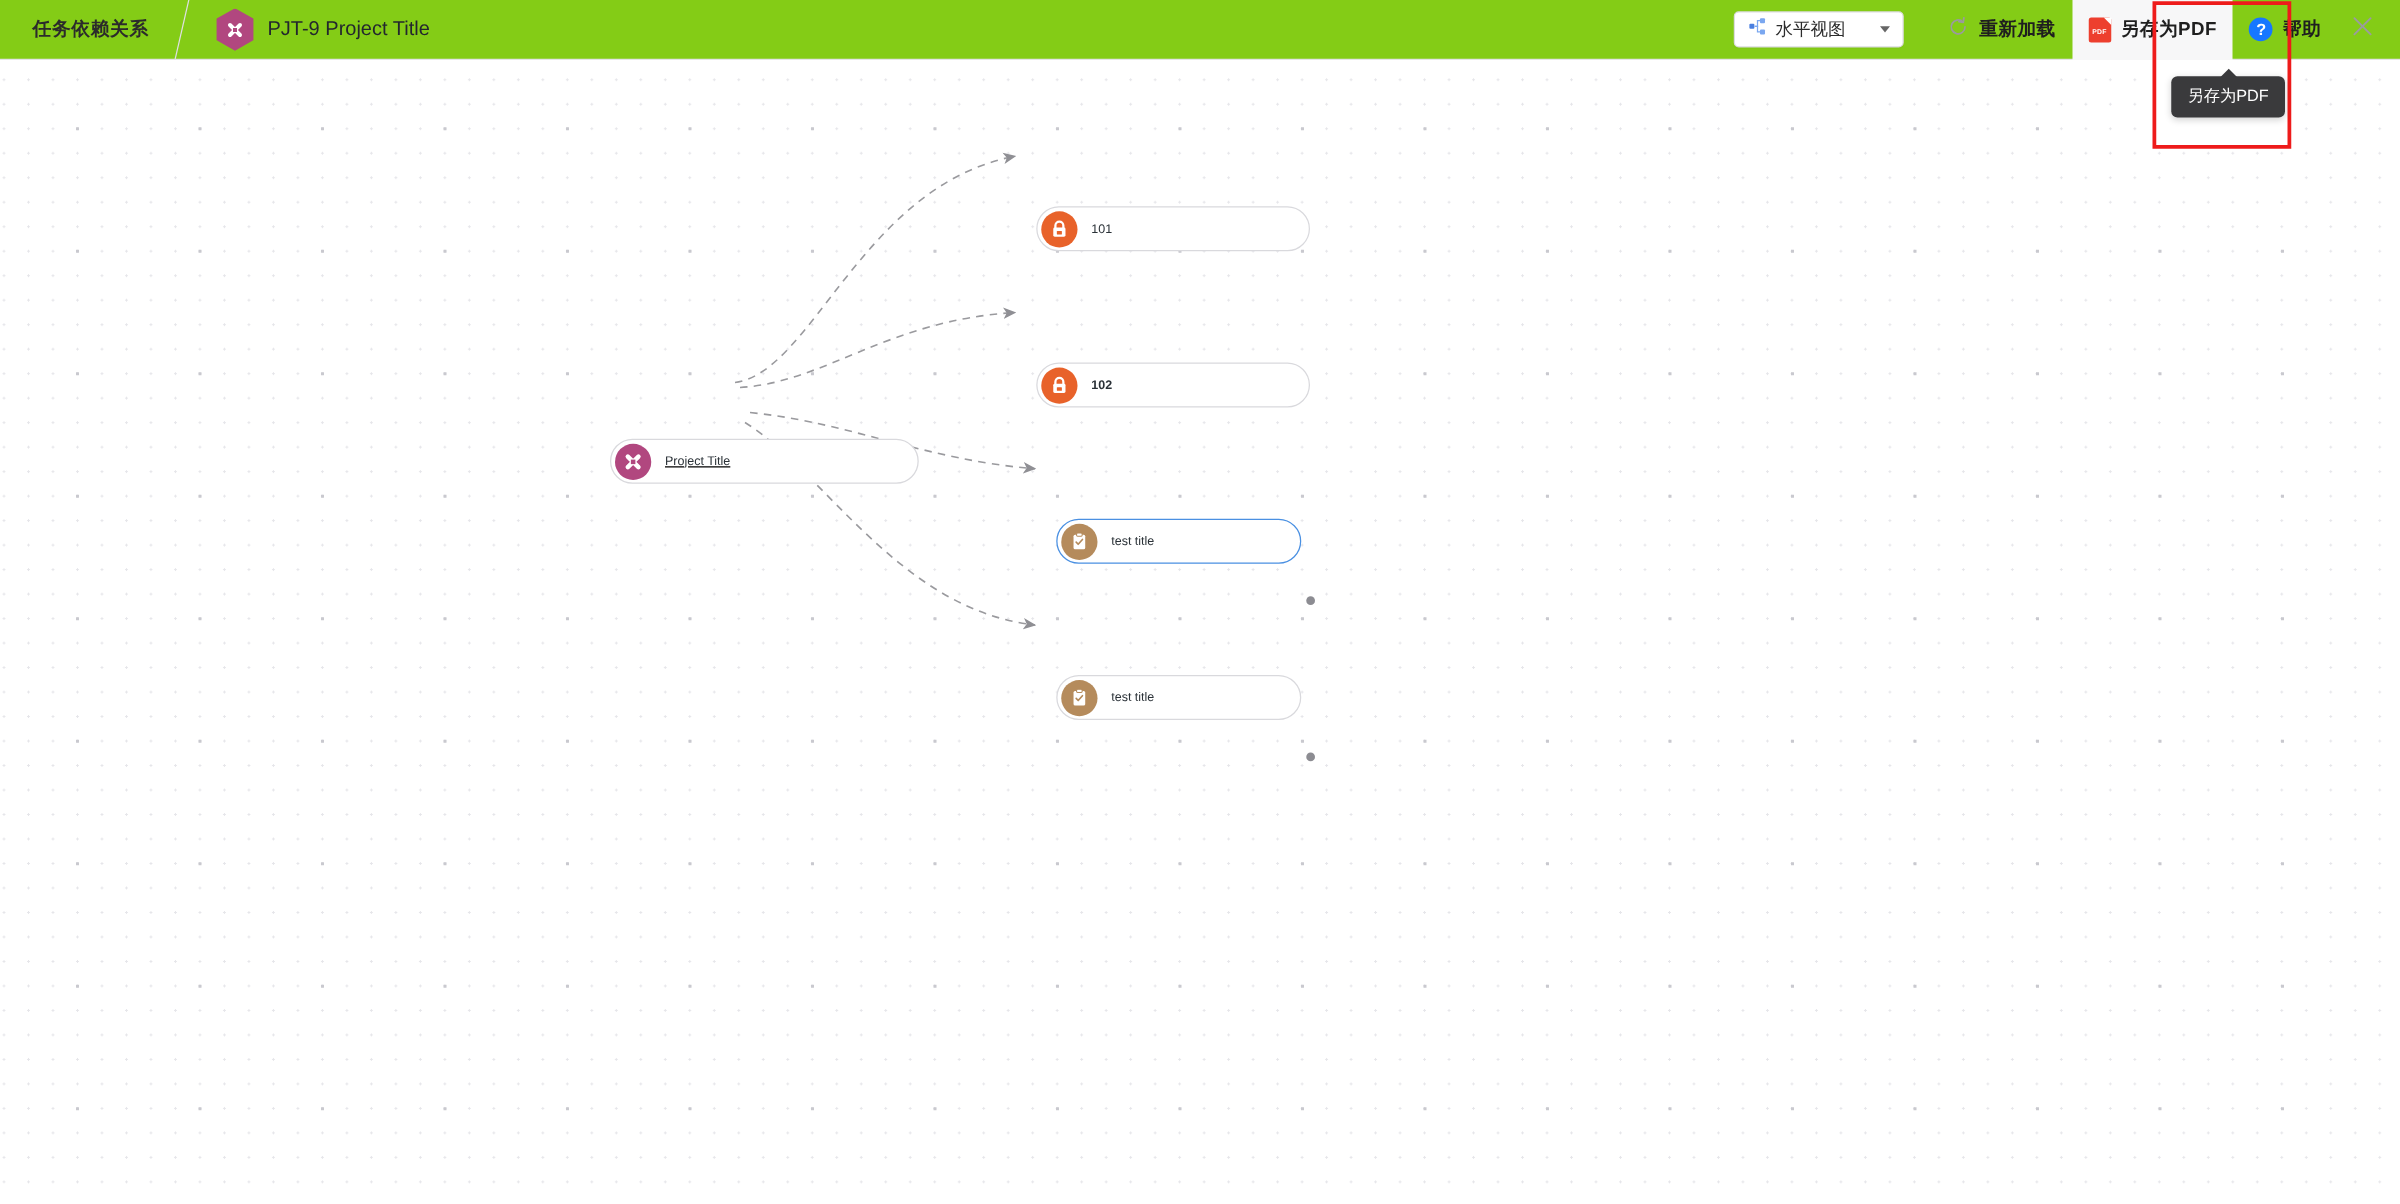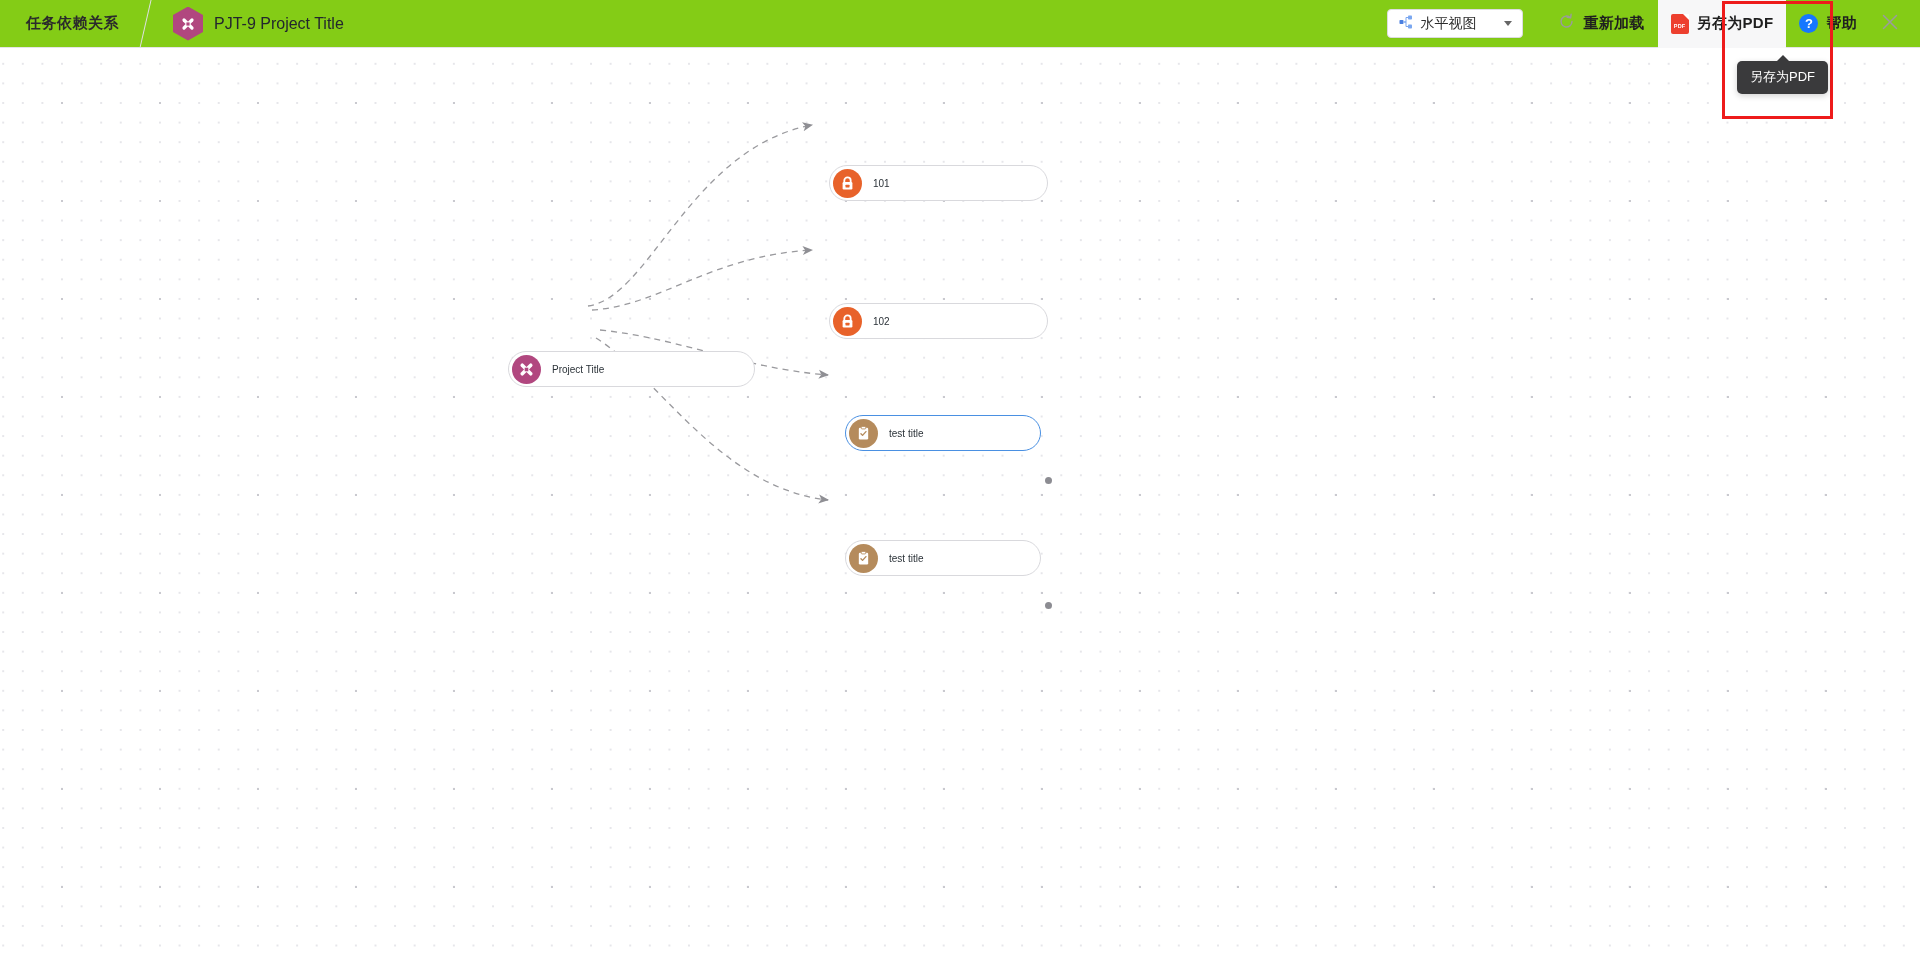--- a/index.html
+++ b/index.html
@@ -312,21 +312,21 @@
       </marker>
     </defs>
     <g fill="none" stroke="#9a9a9e" stroke-width="1.3" stroke-dasharray="6 5" marker-end="url(#arr)">
       <path d="M 588 258 C 650 250 690 100 812 77"></path>
       <path d="M 592 262 C 660 258 710 208 812 202"></path>
       <path d="M 600 282 C 680 290 740 320 828 327"></path>
       <path d="M 596 290 C 660 330 720 440 828 452"></path>
     </g>
   </svg>
 
-  <div class="node" style="left:508px; top:303px; width:247px;">
+  <div class="node" style="left:488px; top:303px; width:247px;text-decoration:underline;">
     <span class="nicon proj">
       <svg width="17" height="17" viewBox="0 0 16 16">
         <g stroke="#ffffff" stroke-width="3.4" stroke-linecap="round">
           <line x1="4" y1="4" x2="12" y2="12"></line>
           <line x1="12" y1="4" x2="4" y2="12"></line>
         </g>
         <rect x="6.3" y="6.3" width="3.4" height="3.4" fill="#b1477f"></rect>
       </svg>
     </span>
     <span class="nlabel">Project Title</span>
@@ -336,21 +336,21 @@
     <span class="nicon ticket">
       <svg width="17" height="17" viewBox="0 0 16 16">
         <path d="M5 7 V5.2 a3 3 0 0 1 6 0 V7" fill="none" stroke="#ffffff" stroke-width="1.7"></path>
         <rect x="3.4" y="6.6" width="9.2" height="7" rx="1.1" fill="#ffffff"></rect>
         <rect x="6.1" y="9.2" width="3.8" height="2.6" rx="0.4" fill="#e8622a"></rect>
       </svg>
     </span>
     <span class="nlabel">101</span>
   </div>
 
-  <div class="node" style="left:829px; top:255px; width:219px;">
+  <div class="node" style="left:829px; top:242px; width:219px;font-weight:bold;">
     <span class="nicon ticket">
       <svg width="17" height="17" viewBox="0 0 16 16">
         <path d="M5 7 V5.2 a3 3 0 0 1 6 0 V7" fill="none" stroke="#ffffff" stroke-width="1.7"></path>
         <rect x="3.4" y="6.6" width="9.2" height="7" rx="1.1" fill="#ffffff"></rect>
         <rect x="6.1" y="9.2" width="3.8" height="2.6" rx="0.4" fill="#e8622a"></rect>
       </svg>
     </span>
     <span class="nlabel">102</span>
   </div>
 

